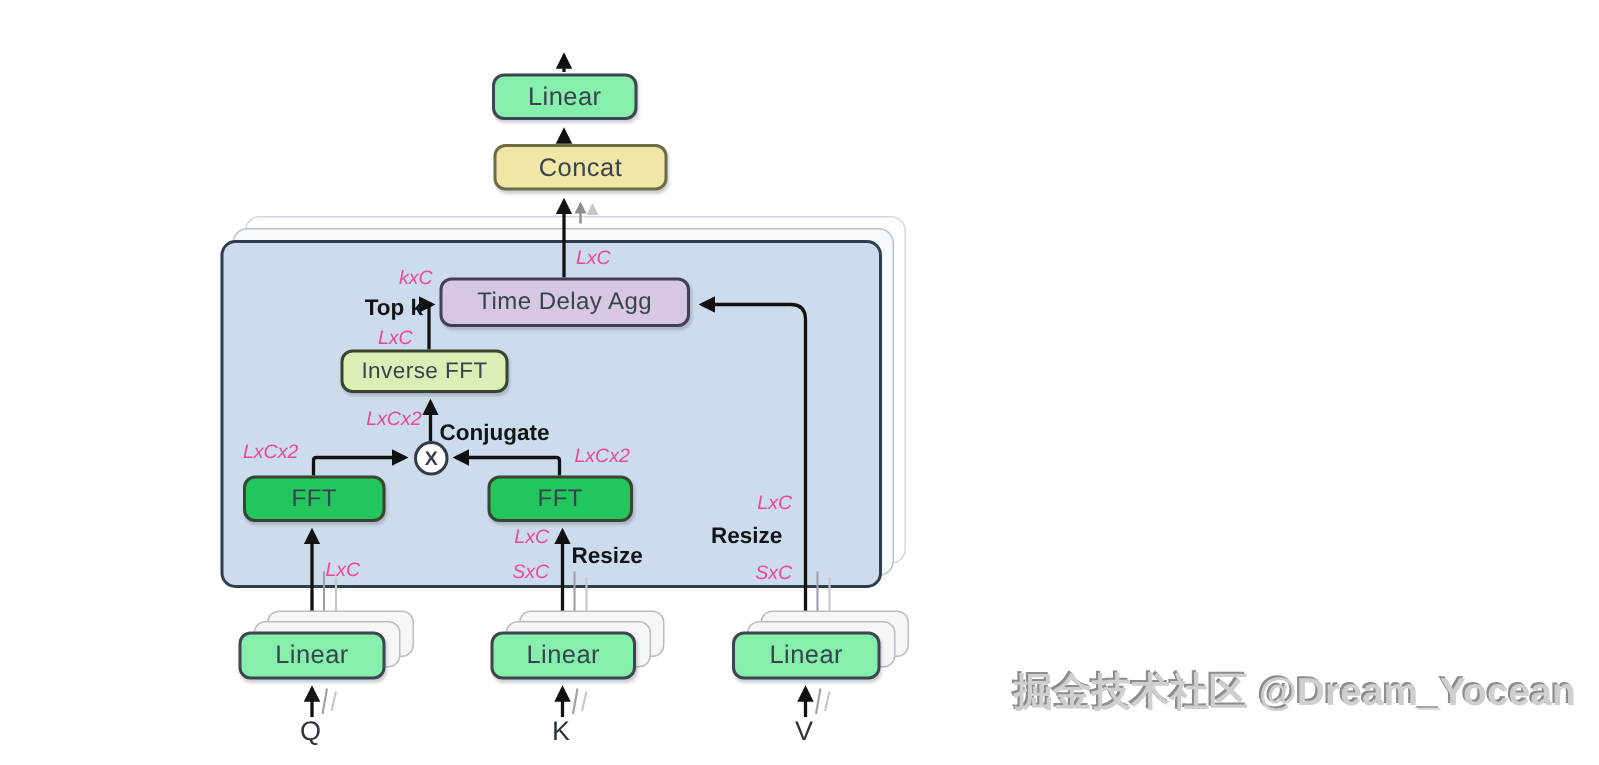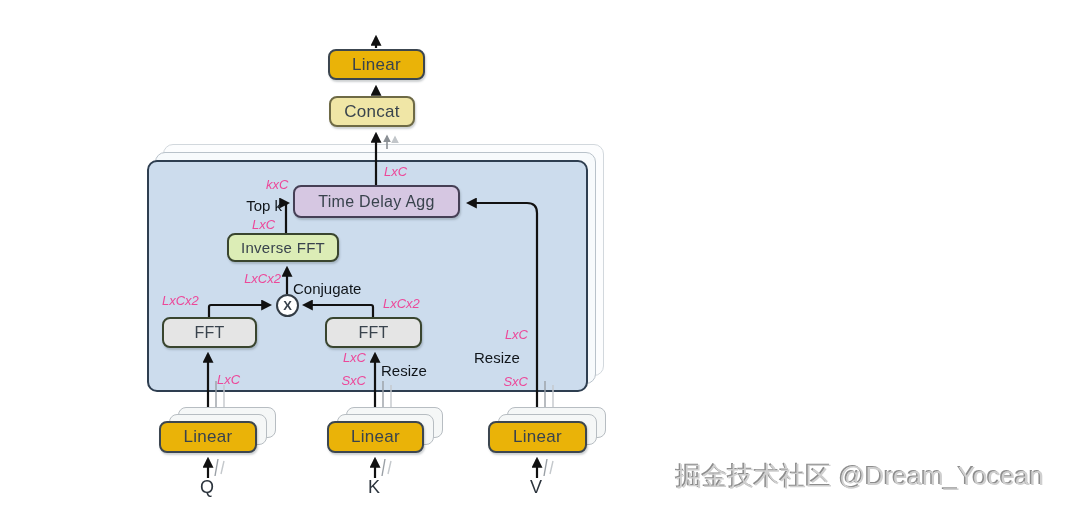--- a/index.html
+++ b/index.html
@@ -17,45 +17,45 @@
   .box{
     position:absolute;box-sizing:border-box;border-radius:8px;
     display:flex;align-items:center;justify-content:center;
     font-size:16px;color:#39434d;letter-spacing:0.3px;z-index:3;
     border:2px solid #3c4650;box-shadow:1px 2px 2px rgba(60,70,80,0.25);
   }
   .box-ghost{
     position:absolute;box-sizing:border-box;border-radius:8px;
     background:#f5f7f7;border:1.5px solid #b7bdc2;z-index:2;box-shadow:none;
   }
-  .b-linear{background:#eab308;}
+  .b-linear{background:#86efac;}
   .b-concat{background:#f0e6a6;border-color:#6e6a45;}
   .b-tda{background:#d6c7e2;border-color:#453f55;}
   .b-invfft{background:#dcedb6;border-color:#39452f;}
-  .b-fft{background:#e5e5e5;border-color:#39452f;}
+  .b-fft{background:#22c55e;border-color:#39452f;}
   .mult{
     position:absolute;width:23px;height:23px;border-radius:50%;
     background:#ffffff;border:2px solid #333c45;z-index:3;box-sizing:border-box;
     display:flex;align-items:center;justify-content:center;
     font-size:13px;font-weight:bold;color:#39434d;
   }
   .dim{
     position:absolute;font-style:italic;font-size:13px;color:#ec4899;z-index:4;
     white-space:nowrap;
   }
   .op{
-    position:absolute;font-weight:normal;font-size:15px;color:#10151a;z-index:4;
+    position:absolute;font-weight:bold;font-size:15px;color:#10151a;z-index:4;
     white-space:nowrap;
   }
   .qkv{
     position:absolute;font-size:18px;color:#2c343d;z-index:4;white-space:nowrap;
   }
   .wm-main{
-    position:absolute;left:676px;top:459px;z-index:5;
-    font-size:26px;font-weight:normal;color:#cfcfcf;white-space:nowrap;
+    position:absolute;left:676px;top:444px;z-index:5;
+    font-size:26px;font-weight:bold;color:#cfcfcf;white-space:nowrap;
     text-shadow:-1.5px -1.5px 0 #8d8d8d, 2px 2px 1px #ffffff;
   }
   .wm-sub{
     position:absolute;left:843px;top:478px;z-index:4;
     font-size:19px;color:#d9d9d9;white-space:nowrap;
     text-shadow:-1px -1px 0 #b3b3b3, 1.5px 1.5px 1px #ffffff;
   }
   .tr{text-align:right;}
 </style>
 </head>
@@ -115,21 +115,21 @@
     <path d="M375,478 L375,459" stroke="#111" stroke-width="2.2" fill="none" marker-end="url(#ah-black)"></path>
     <line x1="382" y1="476" x2="385" y2="459" stroke="#9aa0a6" stroke-width="1.4"></line>
     <line x1="388" y1="474" x2="391" y2="461" stroke="#c4c8cc" stroke-width="1.4"></line>
 
     <path d="M537,478 L537,459" stroke="#111" stroke-width="2.2" fill="none" marker-end="url(#ah-black)"></path>
     <line x1="544" y1="476" x2="547" y2="459" stroke="#9aa0a6" stroke-width="1.4"></line>
     <line x1="550" y1="474" x2="553" y2="461" stroke="#c4c8cc" stroke-width="1.4"></line>
   </svg>
 
   <div class="box b-linear" style="left:328px;top:49px;width:97px;height:31px;font-size:17px;">Linear</div>
-  <div class="box b-concat" style="left:329px;top:96px;width:86px;height:31px;font-size:17px;">Concat</div>
+  <div class="box b-concat" style="left:329px;top:96px;width:116px;height:31px;font-size:17px;">Concat</div>
   <div class="box b-tda" style="left:293px;top:185px;width:167px;height:33px;">Time Delay Agg</div>
   <div class="box b-invfft" style="left:227px;top:233px;width:112px;height:29px;font-size:15px;">Inverse FFT</div>
 
   <div class="mult" style="left:276px;top:294px;">X</div>
 
   <div class="box b-fft" style="left:162px;top:317px;width:95px;height:31px;">FFT</div>
   <div class="box b-fft" style="left:325px;top:317px;width:97px;height:31px;">FFT</div>
 
   <div class="box-ghost" style="left:178px;top:407px;width:98px;height:31px;"></div>
   <div class="box-ghost" style="left:169px;top:414px;width:98px;height:31px;"></div>

